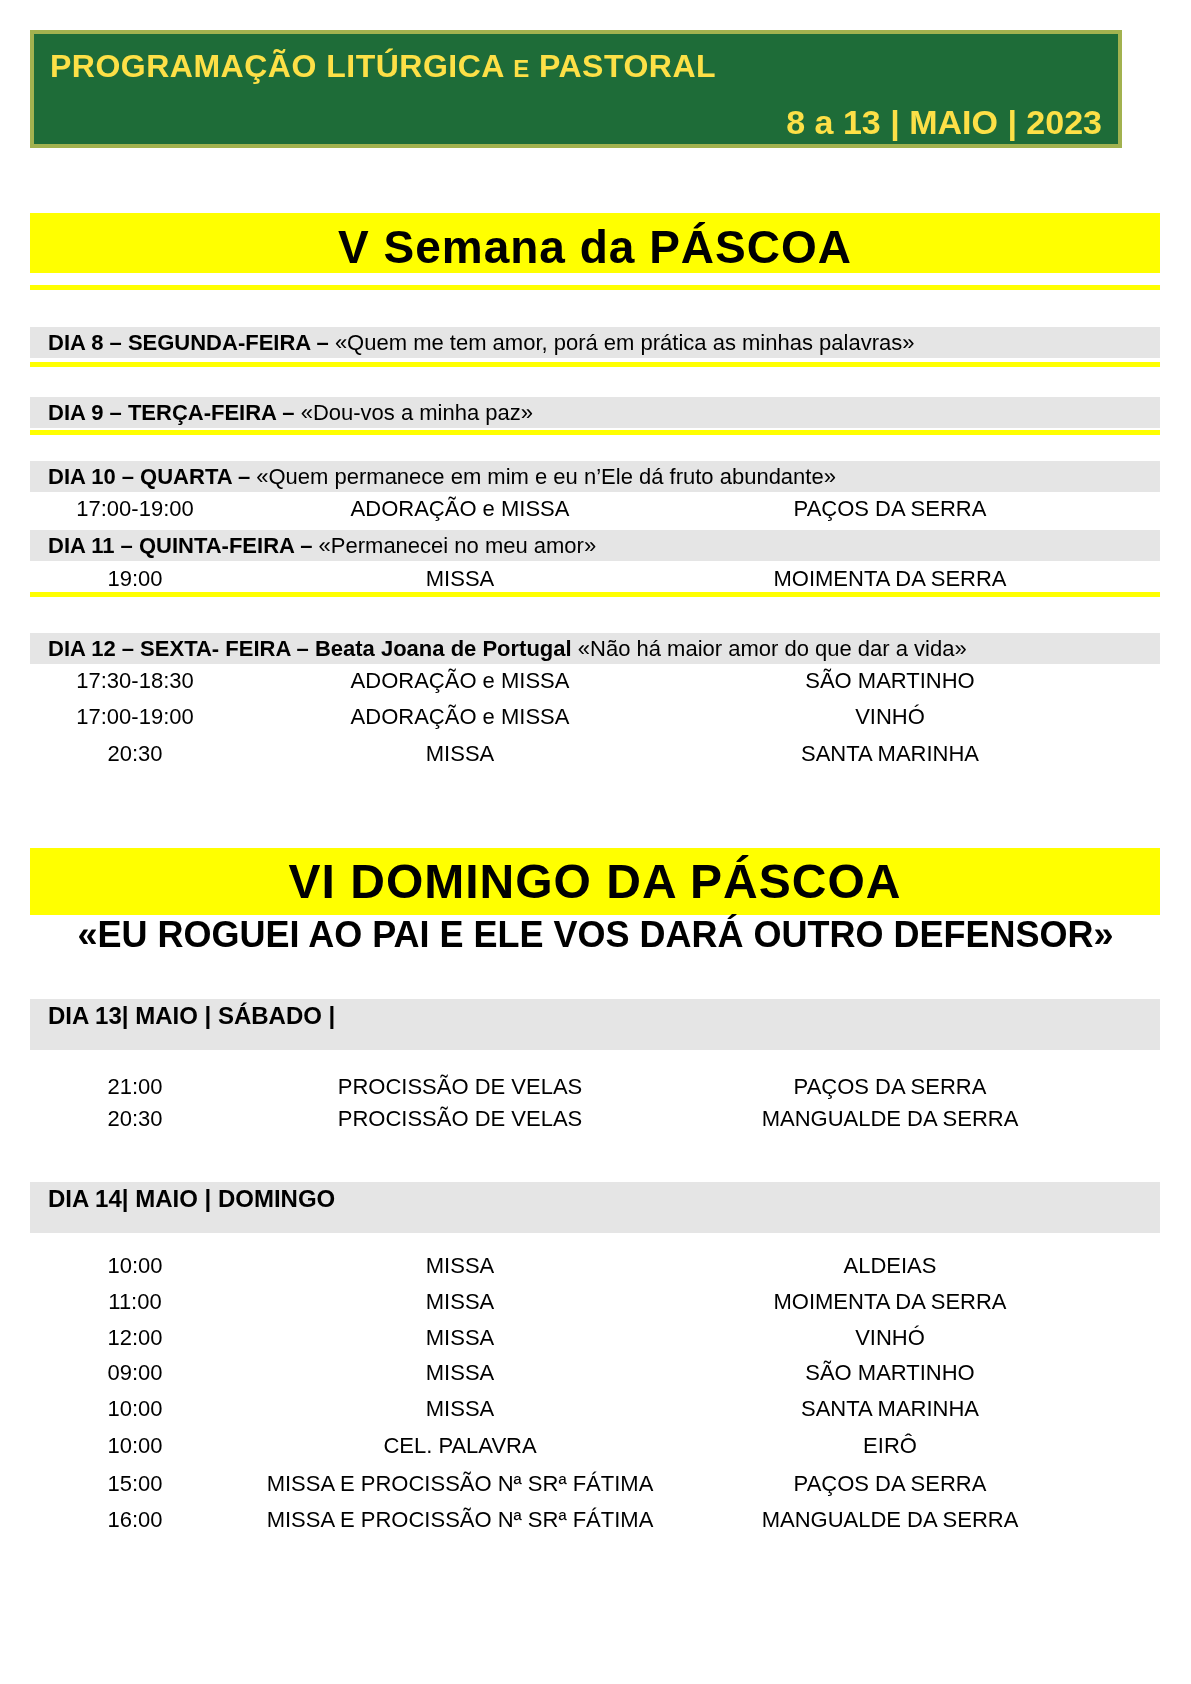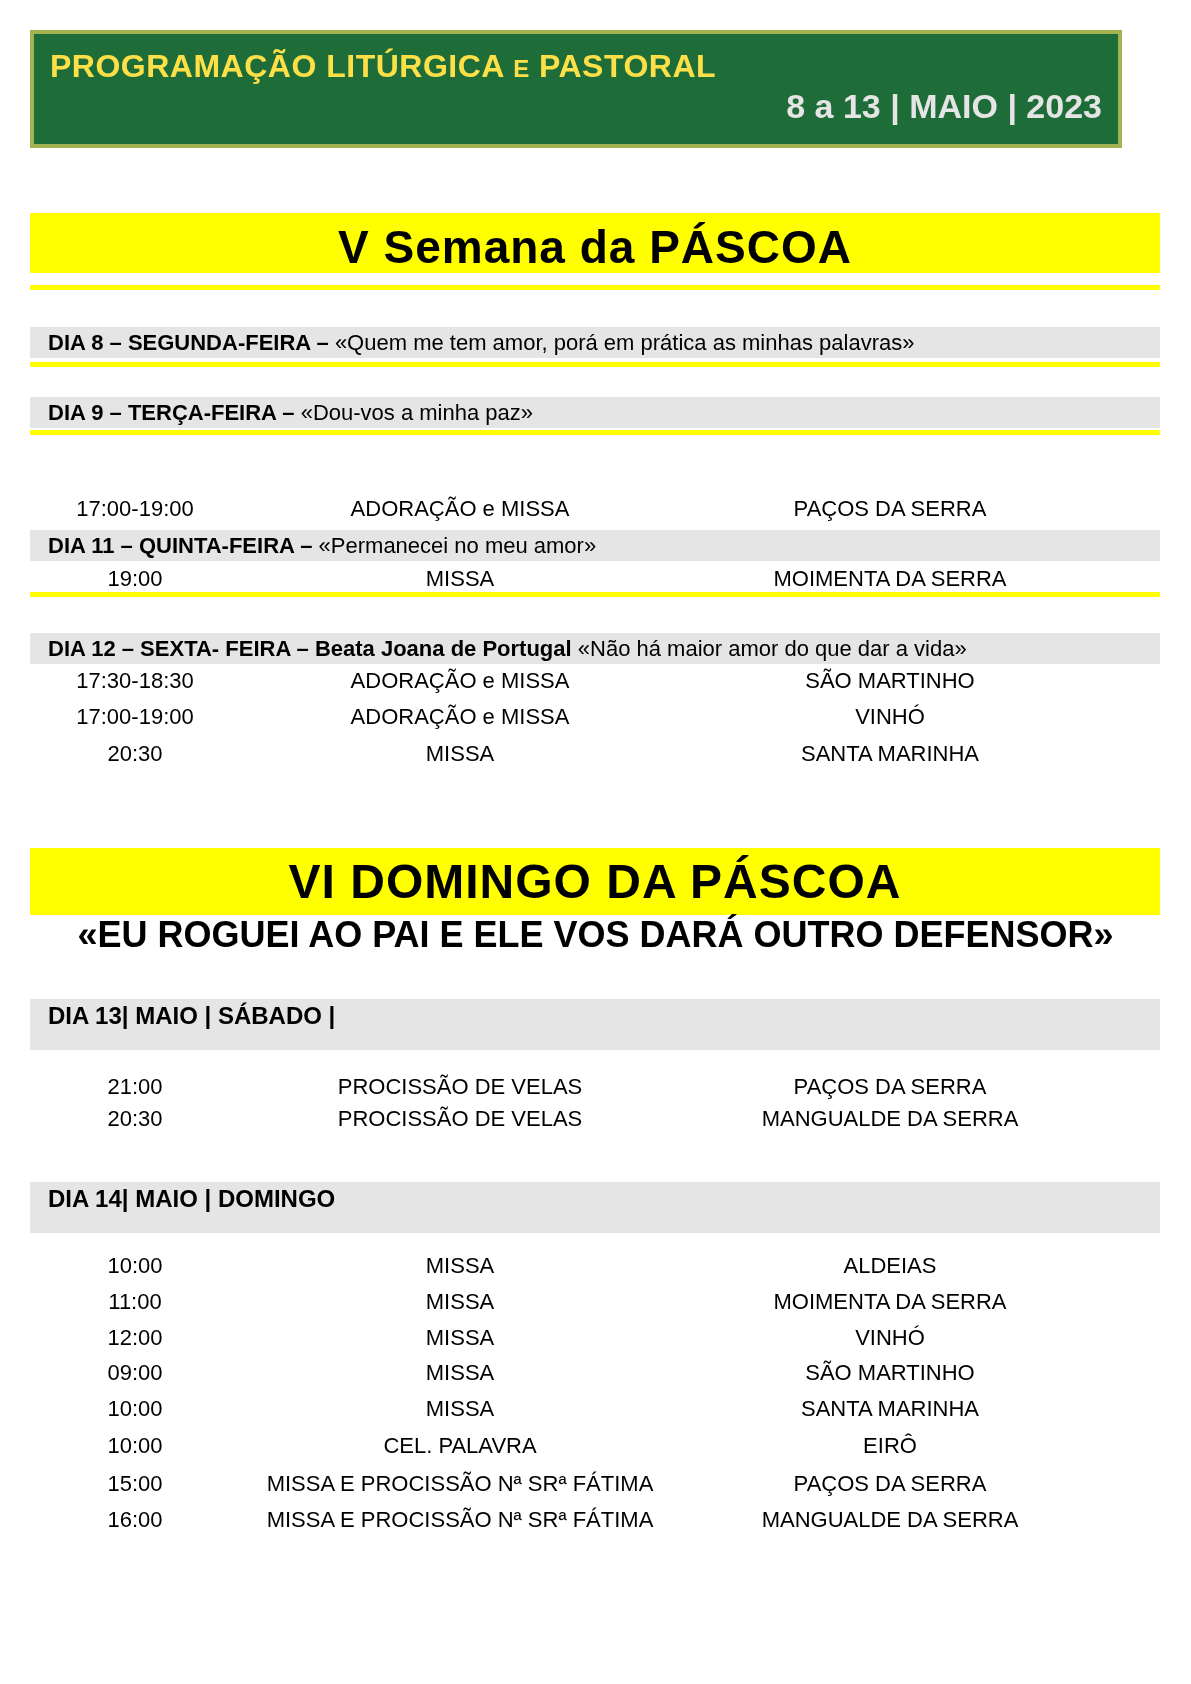--- a/index.html
+++ b/index.html
@@ -19,22 +19,22 @@
     background:#1E6C38;
     border:4px solid #A2B24F;
   }
   .gh-title{
     position:absolute; left:16px; top:14px;
     font-size:32px; font-weight:bold; color:#fde047;
     letter-spacing:.5px; white-space:nowrap;
   }
   .gh-title .conj{font-size:24px;}
   .gh-date{
-    position:absolute; right:16px; bottom:18px;
-    font-size:34px; font-weight:bold; color:#e5e5e5;
+    position:absolute; right:16px; bottom:2px;
+    font-size:34px; font-weight:bold; color:#fde047;
     white-space:nowrap;
   }
   
   .band{
     position:absolute; left:30px; width:1130px;
     background:#FFFF00; text-align:center;
     font-weight:bold; white-space:nowrap;
   }
   .band.week{top:213px; height:60px; line-height:68px; font-size:46px; letter-spacing:1px;}
   .band.sunday{top:848px; height:67px; line-height:67px; font-size:48px; letter-spacing:1px;}
@@ -83,20 +83,24 @@
   <div class="bar" style="top:327px">
     <span class="lbl">DIA 8 – SEGUNDA-FEIRA –</span>
     <span class="q">«Quem me tem amor, porá em prática as minhas palavras»</span>
   </div>
 
   <div class="bar" style="top:397px">
     <span class="lbl">DIA 9 – TERÇA-FEIRA –</span>
     <span class="q">«Dou-vos a minha paz»</span>
   </div>
 
+  <div class="bar" style="top:461px">
+    <span class="lbl">DIA 10 – QUARTA –</span>
+    <span class="q">«Quem permanece em mim e eu n’Ele dá fruto abundante»</span>
+  </div>
   <div class="row" style="top:495px">
     <div class="c1">17:00-19:00</div>
     <div class="c2">ADORAÇÃO e MISSA</div>
     <div class="c3">PAÇOS DA SERRA</div>
   </div>
 
   <div class="bar" style="top:530px">
     <span class="lbl">DIA 11 – QUINTA-FEIRA –</span>
     <span class="q">«Permanecei no meu amor»</span>
   </div>

